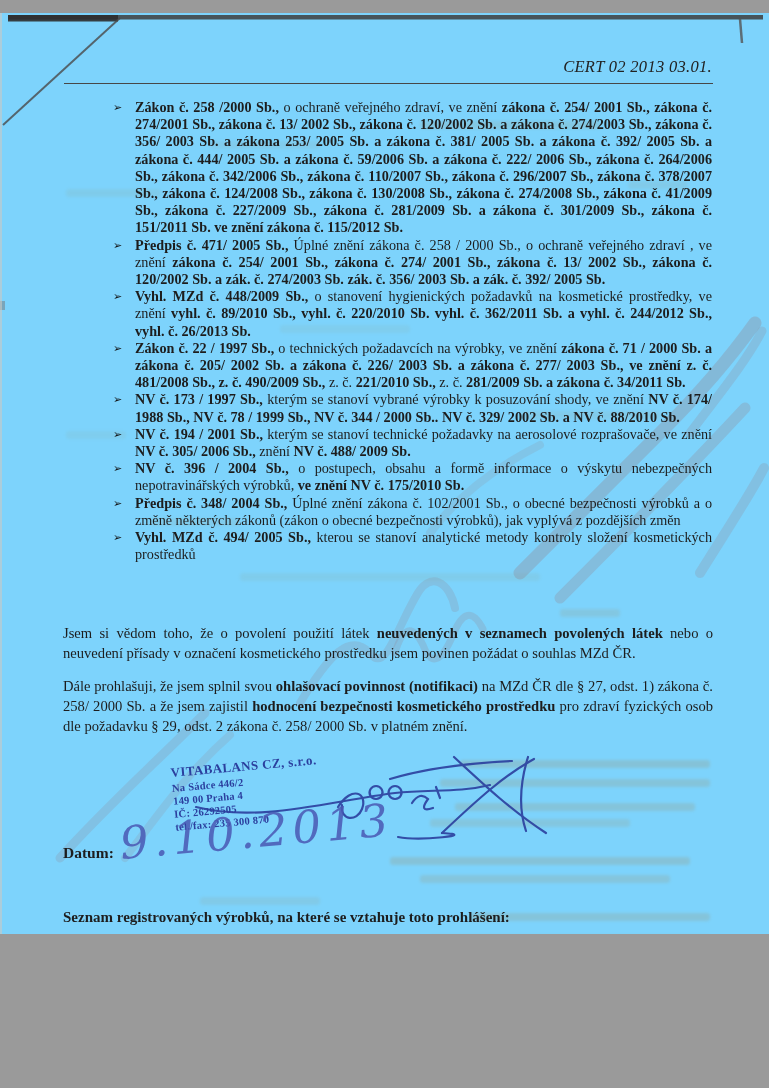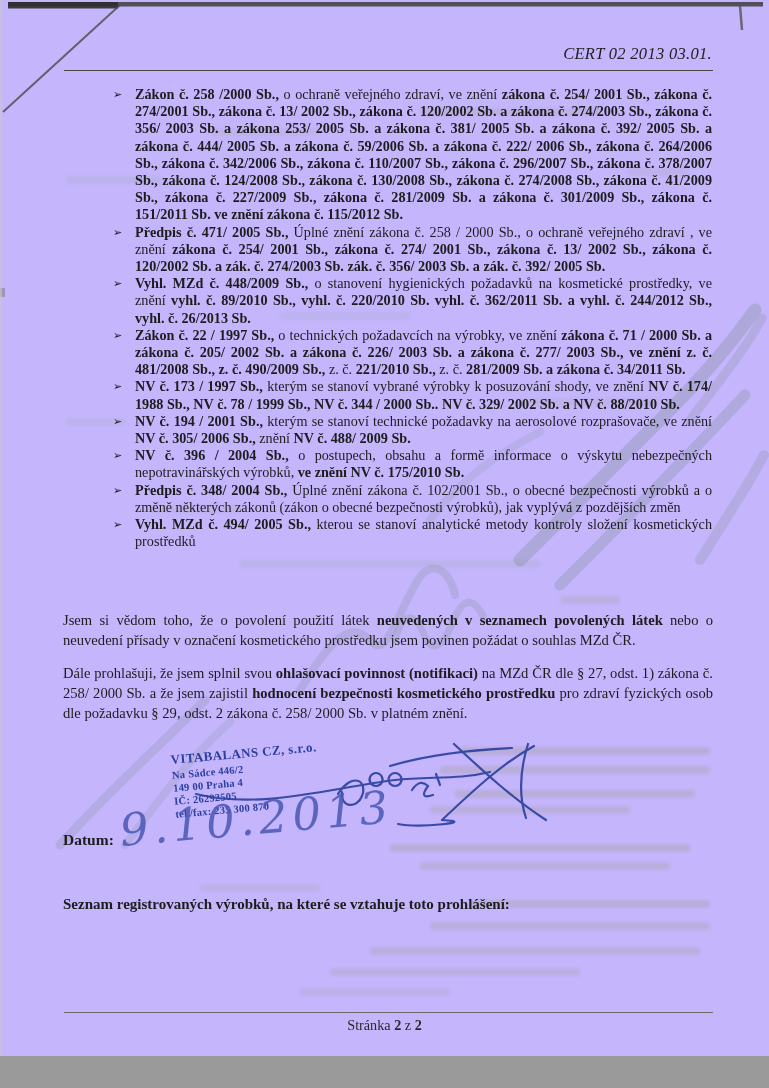--- a/index.html
+++ b/index.html
@@ -1,18 +1,18 @@
 <!DOCTYPE html>
 <html><head>
 <meta charset="utf-8">
 <style>
   html,body{margin:0;padding:0;background:#9a9a9a;}
   .page{
-    position:relative;width:769px;height:1056px;margin:0 auto;
-    background:#c4b5fd;overflow:hidden;
+    position:relative;width:769px;height:921px;margin:13px auto;
+    background:#7dd3fc;overflow:hidden;
     font-family:"Liberation Serif",serif;color:#1d1d1d;
   }
   
   .hdr{
     position:absolute;top:44px;right:57px;
     font-style:italic;font-size:16.5px;letter-spacing:.3px;color:#222;
   }
   .hdr-rule{position:absolute;top:70px;left:64px;width:649px;height:0;border-top:1.7px solid #474747;}
   
   .ref-list{position:absolute;top:86px;left:100px;width:614px;margin:0;padding:0;list-style:none;}

